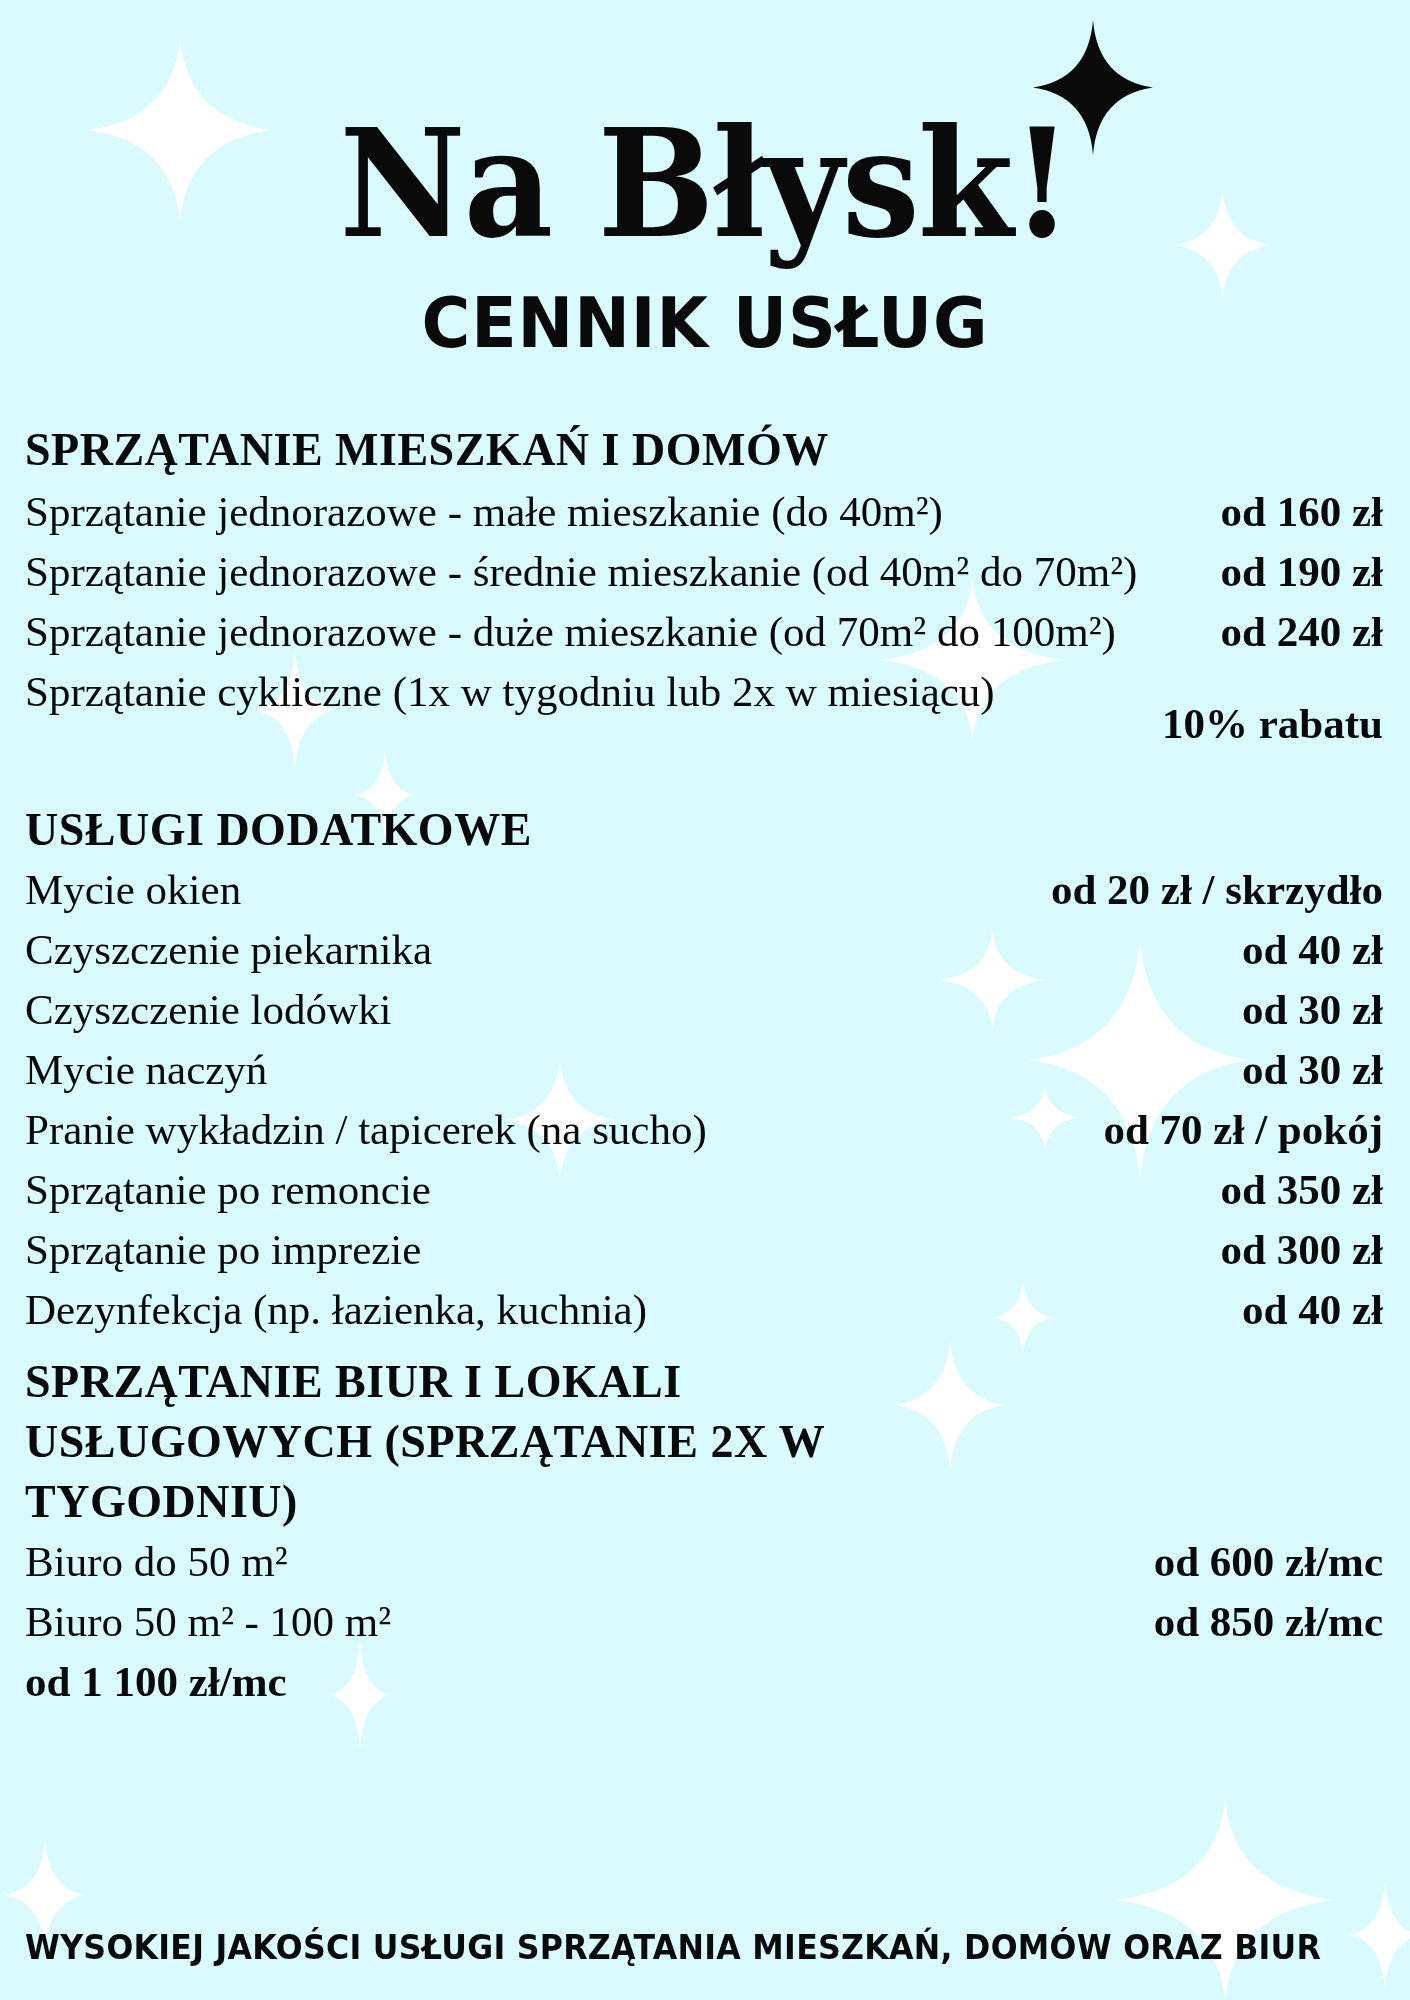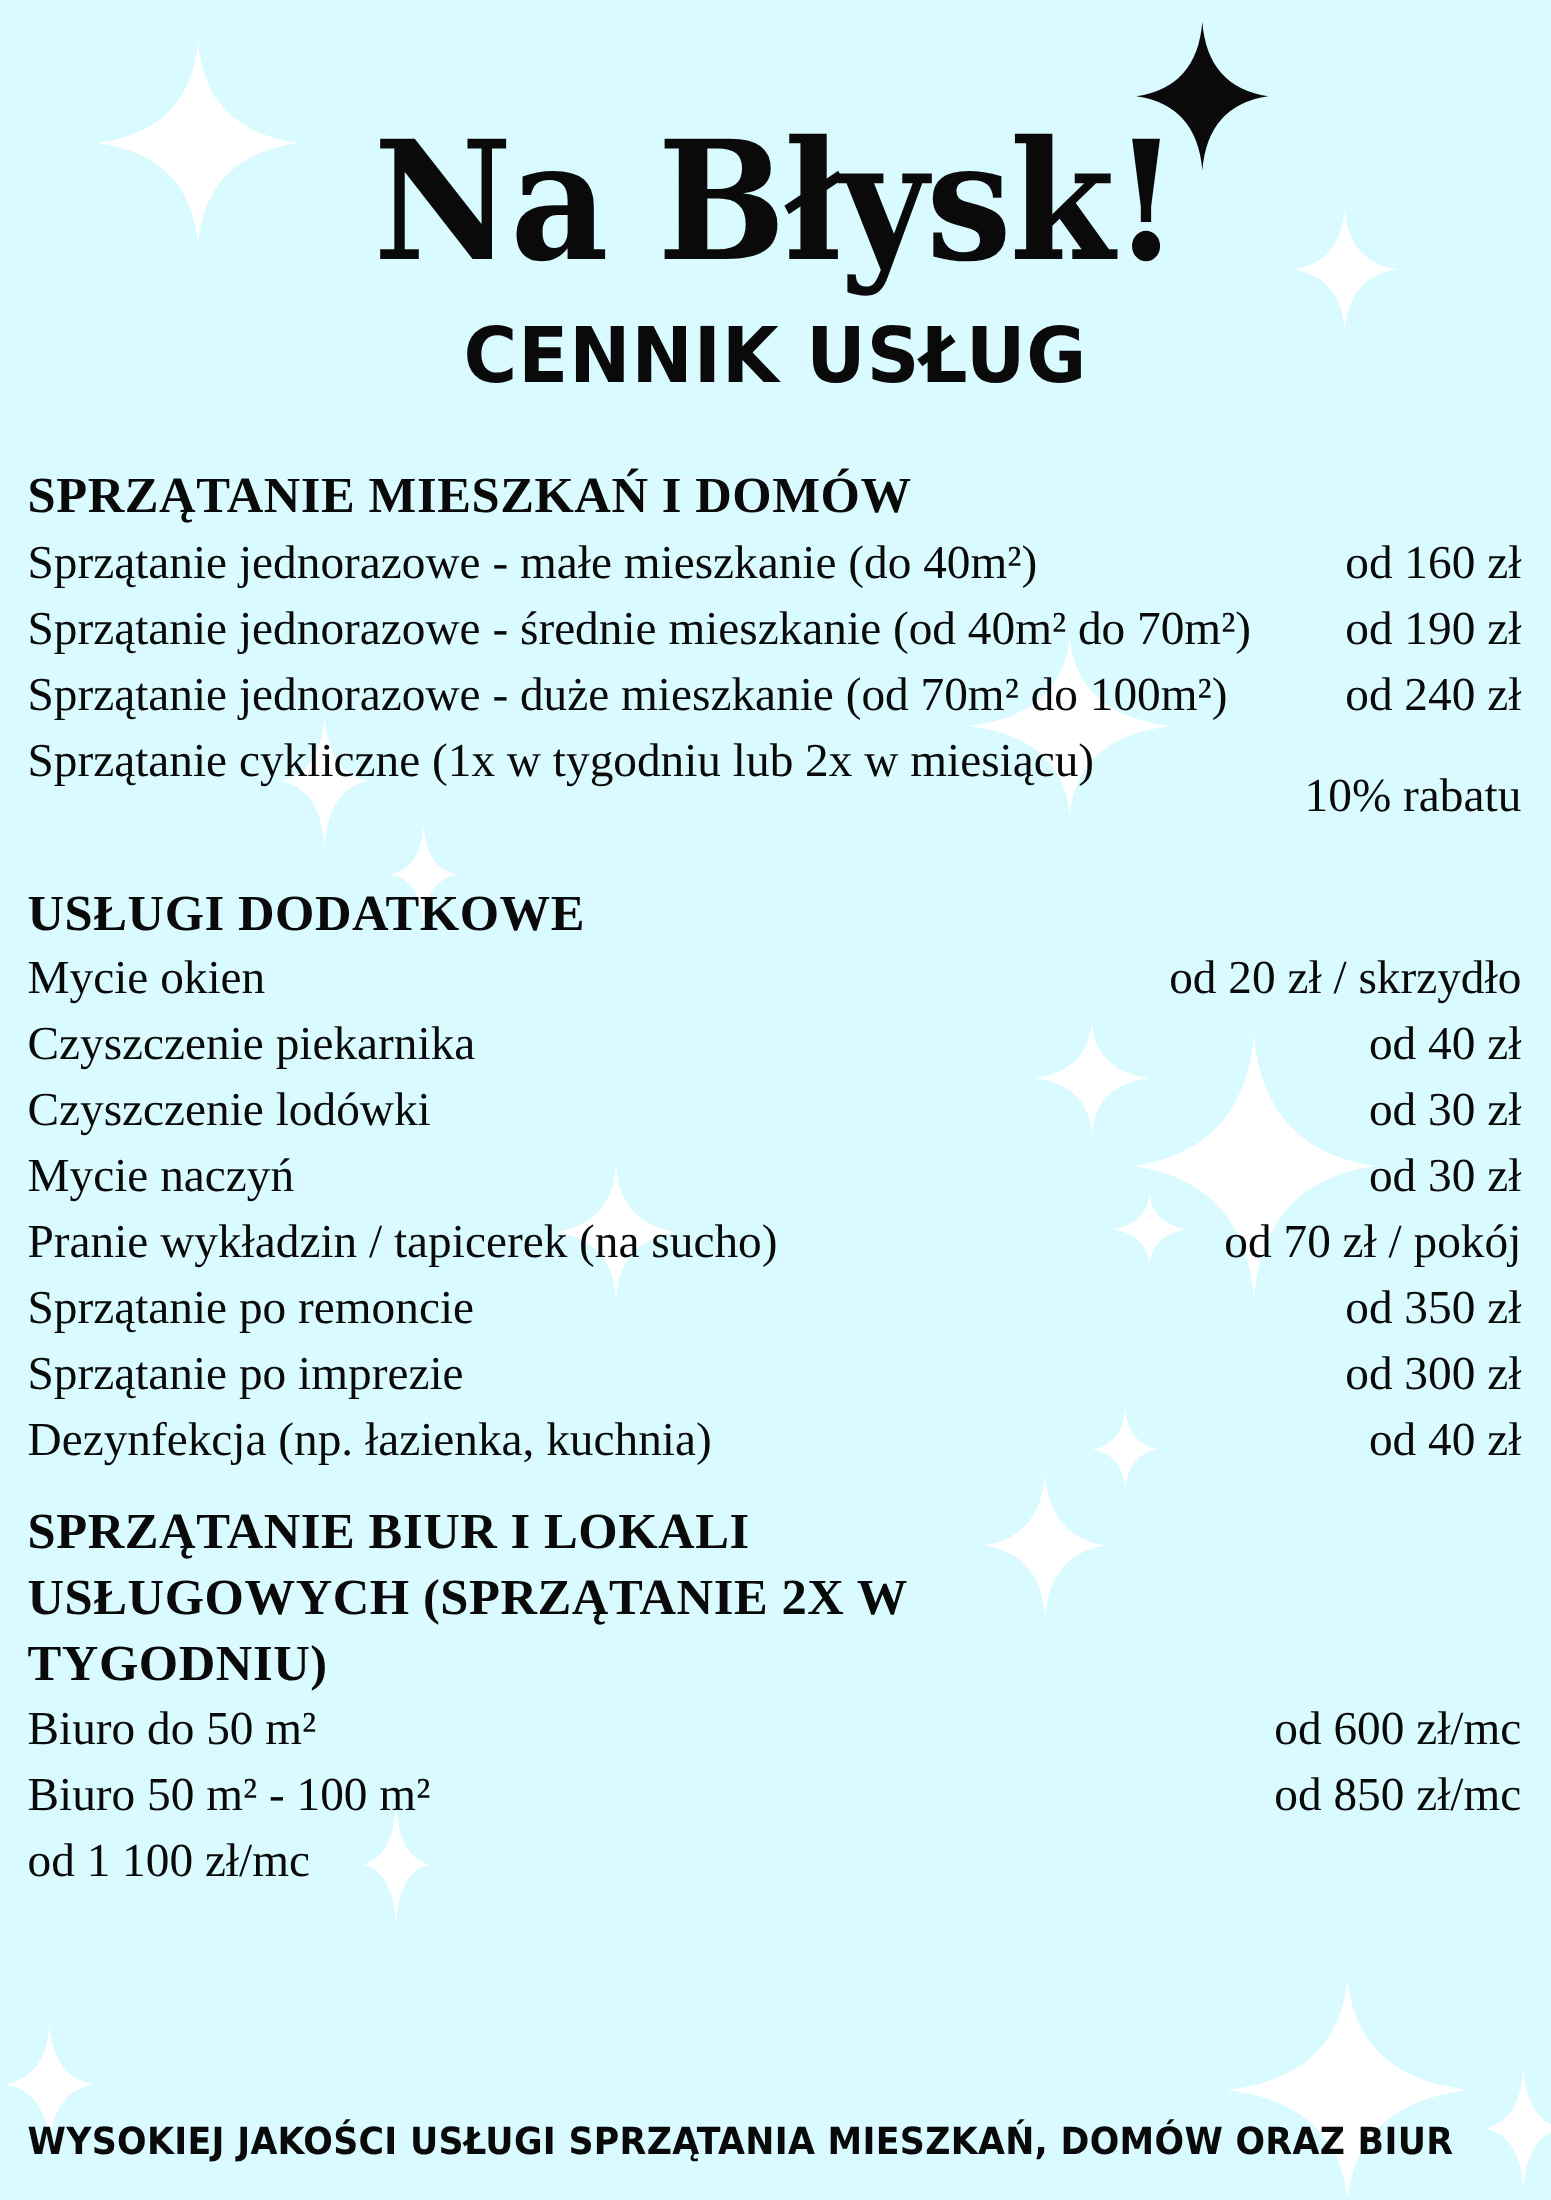--- a/index.html
+++ b/index.html
@@ -34,21 +34,21 @@
   }
   .section-title {
     font-weight: bold; font-size: 46px; line-height: 60px;
     letter-spacing: 0.5px;
   }
   .row {
     display: flex; justify-content: space-between; align-items: center;
     font-size: 43px; line-height: 60px;
   }
   .row .label { flex: 1; padding-right: 30px; }
-  .row .price { font-weight: normal; white-space: nowrap; text-align: right; }
+  .row .price { font-weight: bold; white-space: nowrap; text-align: right; }
   .row.offset .price { align-self: flex-end; transform: translateY(32px); }
   .row.wrap .label { max-width: 1120px; }
 
   .footer {
     position: absolute; left: 25px; right: 27px; top: 1925px;
     font-family: "DejaVu Sans", "Liberation Sans", sans-serif;
     font-weight: bold; font-size: 34px; line-height: 44px;
     letter-spacing: 0.3px;
     white-space: nowrap;
     text-align: left;
@@ -194,21 +194,21 @@
     <div class="row">
       <span class="label">Sprzątanie po imprezie</span>
       <span class="price">od 300 zł</span>
     </div>
     <div class="row">
       <span class="label">Dezynfekcja (np. łazienka, kuchnia)</span>
       <span class="price">od 40 zł</span>
     </div>
   </div>
 
-  <div style="margin-top:22px;">
+  <div style="margin-top:12px;">
     <div class="section-title" style="max-width:1000px;">SPRZĄTANIE BIUR I LOKALI USŁUGOWYCH (SPRZĄTANIE 2X W TYGODNIU)</div>
     <div class="row">
       <span class="label">Biuro do 50 m²</span>
       <span class="price">od 600 zł/mc</span>
     </div>
     <div class="row">
       <span class="label">Biuro 50 m² - 100 m²</span>
       <span class="price">od 850 zł/mc</span>
     </div>
     <div class="row">

